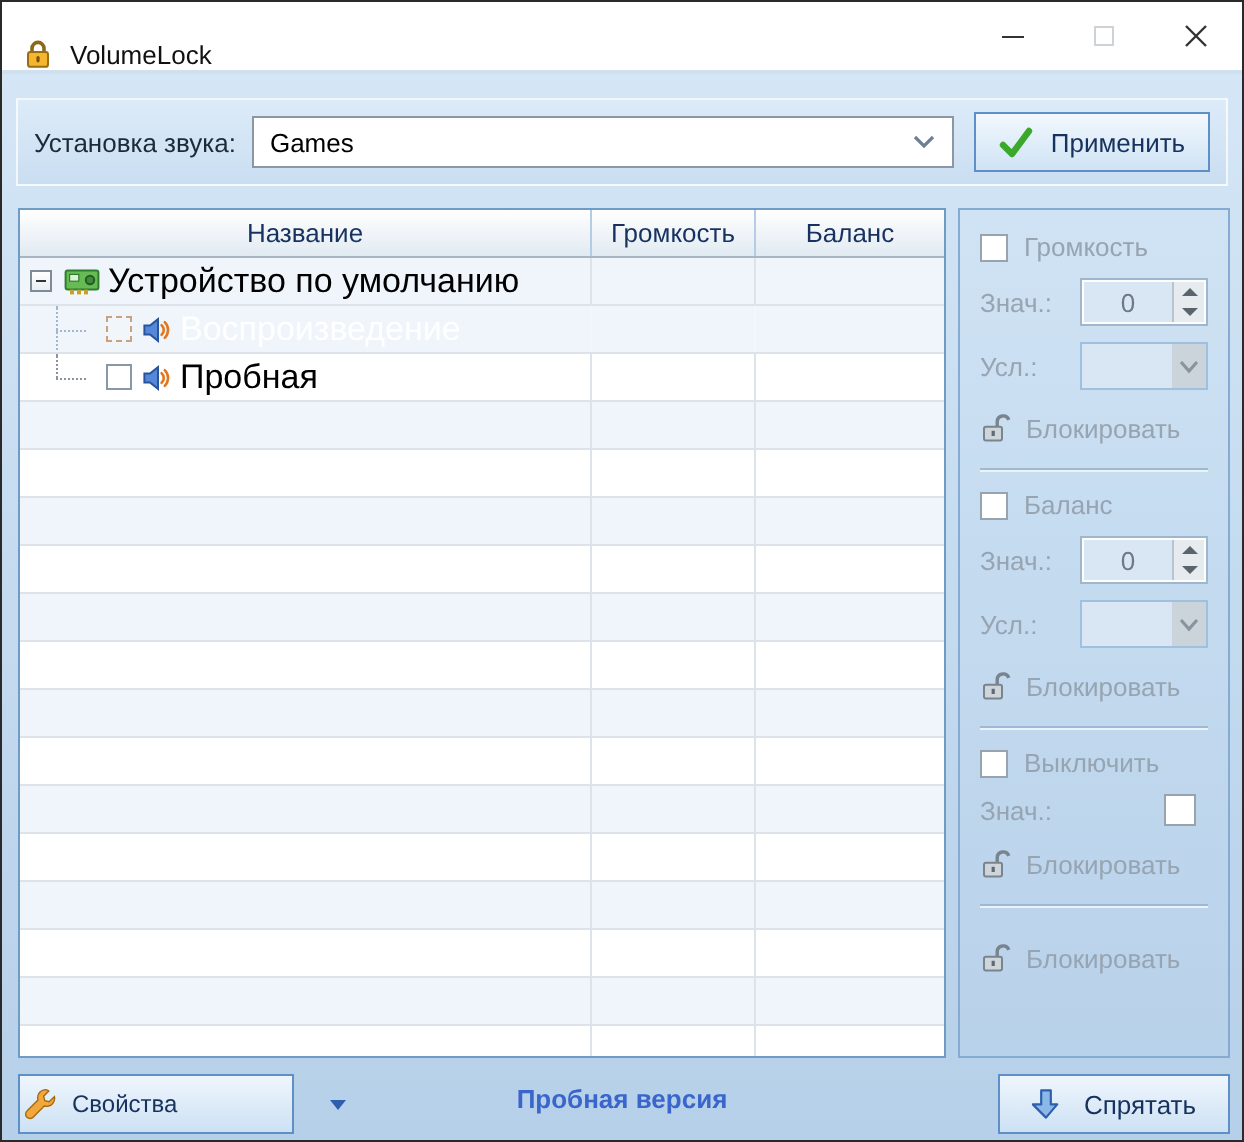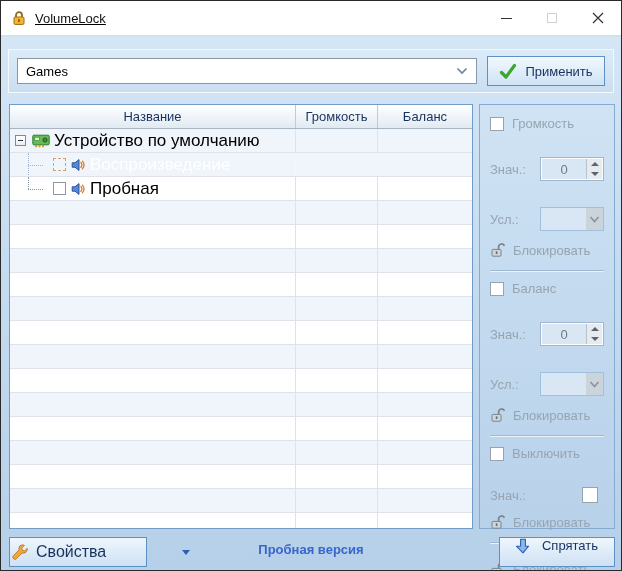--- a/index.html
+++ b/index.html
@@ -6,21 +6,21 @@
   *{box-sizing:border-box;}
   .window{
     position:relative;width:622px;height:571px;
     border:1px solid #2a2a2a;
     background:linear-gradient(180deg,#d7e8f7 0%,#c6dcf0 45%,#b6d0e9 100%);
     font-family:"Liberation Sans",sans-serif;
     overflow:hidden;
   }
   
   .titlebar{position:absolute;top:0;left:0;right:0;height:36px;background:#ffffff;
-    display:flex;align-items:center;border-bottom:2px solid #cfe0ee;text-decoration:underline;}
+    display:flex;align-items:flex-end;border-bottom:2px solid #cfe0ee;}
   .titlebar .app-icon{margin-left:10px;display:flex;}
   .titlebar .title{margin-left:8px;font-size:13px;color:#111;}
   .winbtns{position:absolute;right:0;top:0;height:34px;display:flex;}
   .winbtn{width:46px;height:34px;display:flex;align-items:center;justify-content:center;cursor:default;}
   .min-glyph{width:11px;height:1px;background:#333;}
   .max-glyph{width:10px;height:10px;border:1px solid #cdd2d7;}
   
   .toolbar{position:absolute;left:7px;right:7px;top:48px;height:44px;
     border:1px solid rgba(255,255,255,.75);
     background:linear-gradient(#dcebf8,#cadef2);
@@ -60,46 +60,46 @@
   .trow.selected .conn::before,.trow.selected .conn::after{border-color:#9fb6ce;}
   .cb{width:13px;height:13px;flex:none;background:#fff;border:1px solid #8a97a5;}
   .trow.selected .cb{background:rgba(255,255,255,.12);border:1px dashed #caa27c;}
   .tree-label{white-space:nowrap;}
   
   .panel{position:absolute;left:478px;top:103px;width:136px;height:425px;
     border:1px solid #85abd3;padding:8px 10px 0 10px;
     display:flex;flex-direction:column;}
   .grp-title{display:flex;align-items:center;gap:8px;font-size:13px;color:#97a4b1;margin-top:3px;}
   .pcb{width:14px;height:14px;flex:none;background:#fff;border:1px solid #97a3ae;}
-  .vrow{display:flex;align-items:center;justify-content:space-between;margin-top:26px;}
+  .vrow{display:flex;align-items:center;justify-content:space-between;margin-top:8px;}
   .lbl{font-size:13px;color:#97a4b1;}
   .spinner{width:64px;height:24px;background:#fdfdfd;border:1px solid #9fb6cc;display:flex;padding:1px;}
   .spin-field{flex:1;background:#d9e7f5;display:flex;align-items:center;justify-content:center;
     font-size:13px;color:#6e7a86;}
   .spin-arrows{width:16px;display:flex;flex-direction:column;border-left:1px solid #b8c4d0;background:#e6ebf0;}
   .arr{flex:1;display:flex;align-items:center;justify-content:center;}
   .arr.up::after{content:"";border-left:4px solid transparent;border-right:4px solid transparent;border-bottom:4px solid #5a646e;}
   .arr.down::after{content:"";border-left:4px solid transparent;border-right:4px solid transparent;border-top:4px solid #5a646e;}
   .comboD{width:64px;height:24px;border:1px solid #9fc0de;background:#d9e7f5;display:flex;}
   .combo-btn{width:17px;margin-left:auto;background:#ccd4db;display:flex;align-items:center;justify-content:center;}
   .lockrow{display:flex;align-items:center;gap:7px;margin-top:11px;font-size:13px;color:#97a4b1;}
   .divider{height:2px;margin:12px 0 6px 0;border-top:1px solid #9fb9d4;border-bottom:1px solid #eaf3fa;}
   
   .props-btn{position:absolute;left:8px;top:536px;width:138px;height:30px;
     border:1px solid #5f8fc7;background:linear-gradient(#eff6fd,#cde1f4);
-    display:flex;align-items:center;font-size:16px;color:#17325e;gap:38px;}
+    display:flex;align-items:center;font-size:12px;color:#17325e;gap:38px;}
   .props-main{flex:1;display:flex;align-items:center;justify-content:center;gap:8px;height:100%;}
   .split-sep{width:1px;height:22px;background:#8fb2d6;}
   .split-arrow{width:22px;height:100%;display:flex;align-items:center;justify-content:center;}
   .split-arrow::after{content:"";border-left:4px solid transparent;border-right:4px solid transparent;border-top:5px solid #2d5fae;}
   .trial{position:absolute;top:541px;left:150px;right:150px;text-align:center;
     font-size:13px;color:#3a66cc;font-weight:bold;}
   .hide-btn{position:absolute;left:498px;top:536px;width:116px;height:30px;
     border:1px solid #5f8fc7;background:linear-gradient(#eff6fd,#cde1f4);
-    display:flex;align-items:flex-start;justify-content:center;gap:12px;
+    display:flex;align-items:center;justify-content:center;gap:12px;
     font-size:13px;color:#17325e;}
 </style>
 </head>
 <body>
 
 <div class="window">
 
   <div class="titlebar">
     <span class="app-icon">
       <svg width="16" height="16" viewBox="0 0 16 16">
@@ -118,20 +118,21 @@
       </div>
       <div class="winbtn">
         <svg width="12" height="12" viewBox="0 0 12 12">
           <path d="M1 1 L11 11 M11 1 L1 11" stroke="#333" stroke-width="1.2"></path>
         </svg>
       </div>
     </div>
   </div>
 
   <div class="toolbar">
+    <span class="tb-label">Установка звука:</span>
     <div class="preset-combo">
       <span>Games</span>
       <span class="chev">
         <svg width="12" height="8" viewBox="0 0 12 8">
             <path d="M1.5 1.5 L6 6 L10.5 1.5" fill="none" stroke="#6e8195" stroke-width="1.6"></path>
           </svg>
       </span>
     </div>
     <button class="apply-btn">
       <svg width="18" height="16" viewBox="0 0 18 16">

